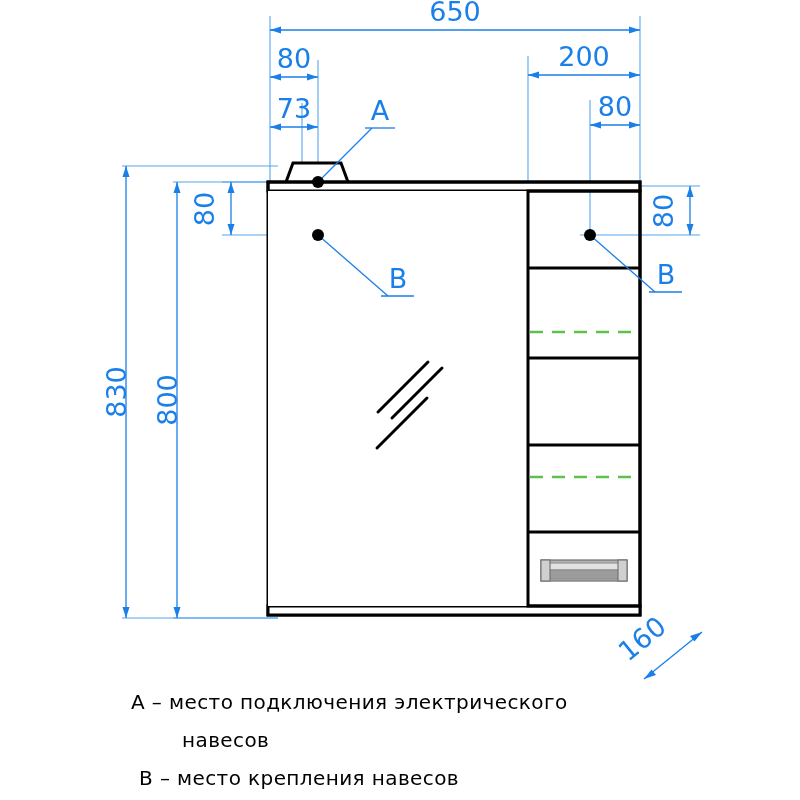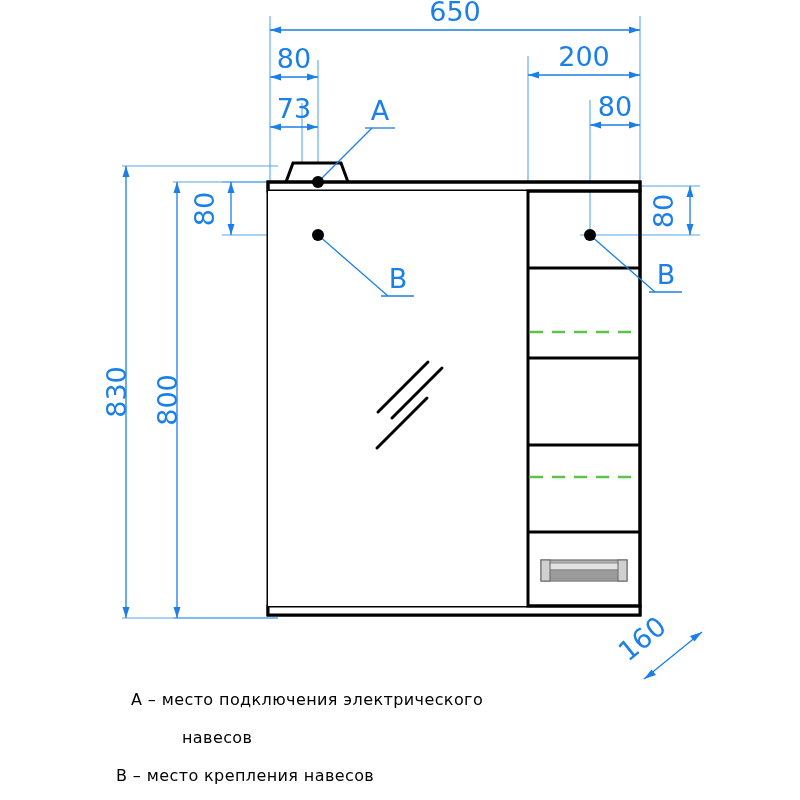--- a/index.html
+++ b/index.html
@@ -25,28 +25,28 @@
     position: absolute;
     left: 0;
     top: 0;
     width: 800px;
     height: 800px;
     pointer-events: none;
   }
   .legend-line {
     position: absolute;
     font-family: "DejaVu Sans", sans-serif;
-    font-size: 16px;
+    font-size: 20px;
     color: #000000;
     white-space: nowrap;
     letter-spacing: 0.4px;
   }
   .lg1 { left: 131px; top: 690px; }
   .lg2 { left: 182px; top: 728px; }
-  .lg3 { left: 116px; top: 766px; }
+  .lg3 { left: 139px; top: 766px; }
 </style>
 </head>
 <body>
 
 <svg id="drawing" viewBox="0 0 800 800">
 
   <g>
 
     <g stroke="#56a5ef" stroke-width="1.1" fill="none">
 

